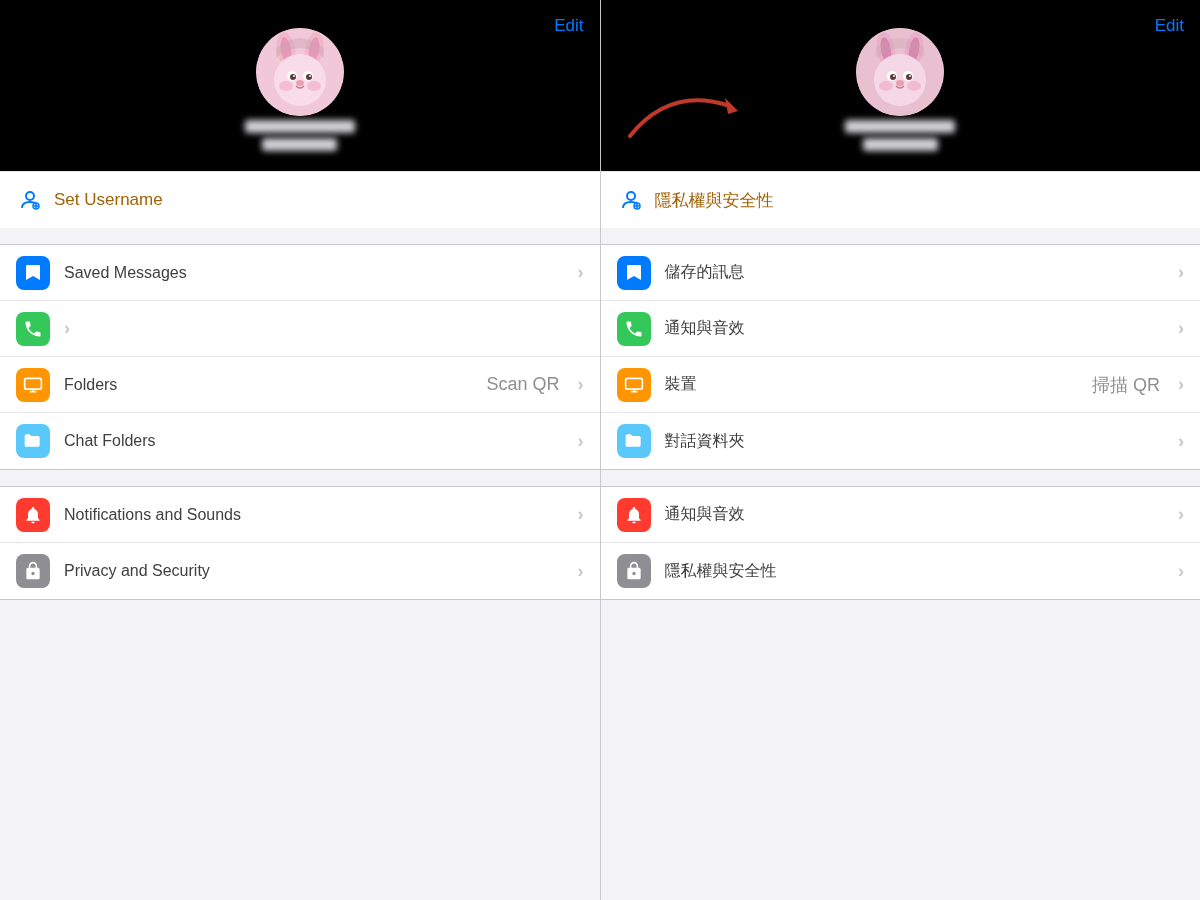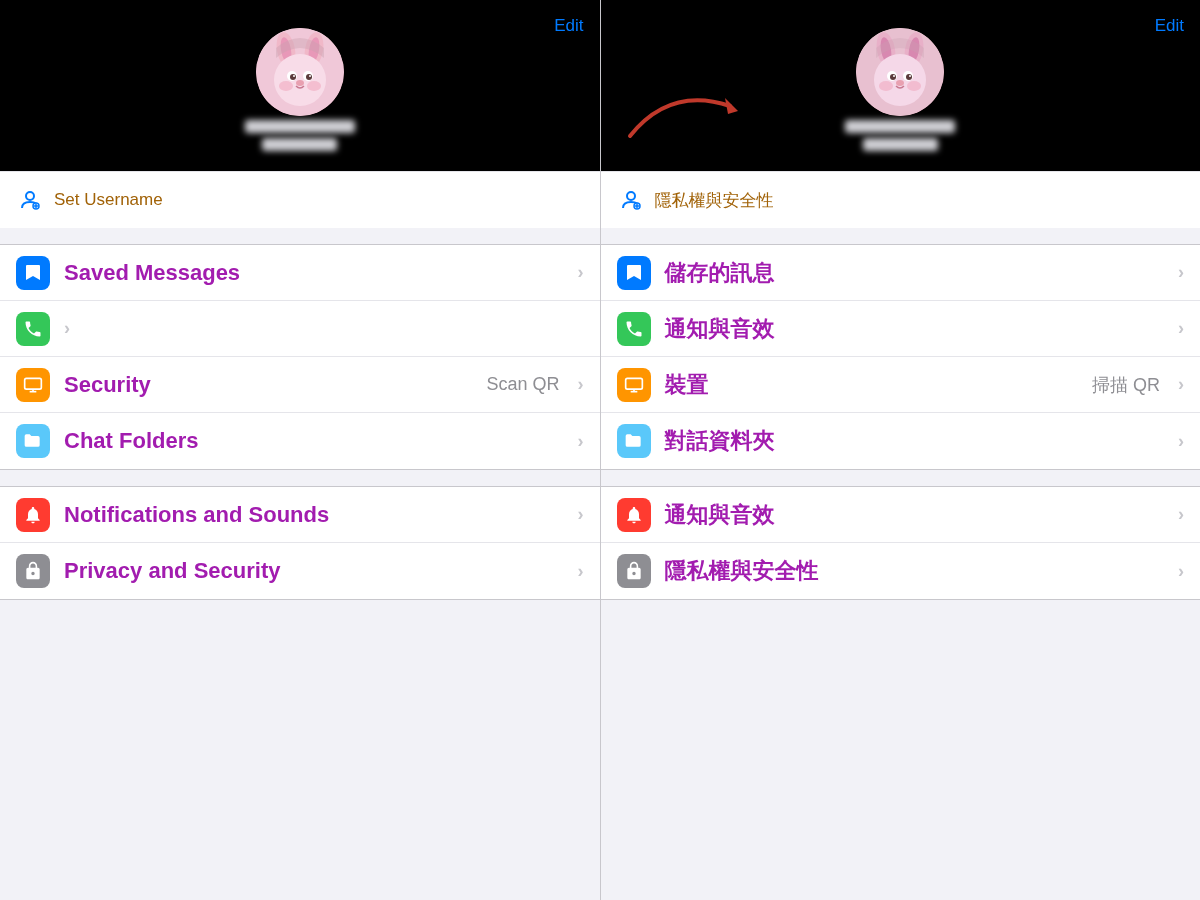--- a/index.html
+++ b/index.html
@@ -111,23 +111,22 @@
 
     .icon-blue { background: #007aff; }
     .icon-green { background: #34c759; }
     .icon-orange { background: #ff9500; }
     .icon-teal { background: #5ac8fa; }
     .icon-red { background: #ff3b30; }
     .icon-gray { background: #8e8e93; }
 
     .menu-text {
       flex: 1;
-      font-size: 22px;
-      color: #a21caf;
-      font-weight: bold;
+      font-size: 16px;
+      color: #404040;
     }
 
     .menu-secondary {
       font-size: 18px;
       color: #8e8e93;
       margin-right: 4px;
     }
 
     .chevron {
       color: #c7c7cc;
@@ -234,21 +233,21 @@
       <span class="chevron">›</span>
     </div>
     <div class="menu-item">
       <div class="menu-icon icon-orange">
         <svg width="20" height="20" viewBox="0 0 24 24" fill="white">
             <rect x="2" y="4" width="20" height="13" rx="2" fill="none" stroke="white" stroke-width="2"></rect>
             <line x1="8" y1="20" x2="16" y2="20" stroke="white" stroke-width="2"></line>
             <line x1="12" y1="17" x2="12" y2="20" stroke="white" stroke-width="2"></line>
           </svg>
       </div>
-      <span class="menu-text">Security</span>
+      <span class="menu-text">Folders</span>
       <span class="menu-secondary">Scan QR</span>
       <span class="chevron">›</span>
     </div>
     <div class="menu-item">
       <div class="menu-icon icon-teal">
         <svg width="20" height="20" viewBox="0 0 24 24" fill="white">
             <path d="M2 6a2 2 0 012-2h4l2 2h8a2 2 0 012 2v9a2 2 0 01-2 2H4a2 2 0 01-2-2V6z"></path>
           </svg>
       </div>
       <span class="menu-text">Chat Folders</span>

